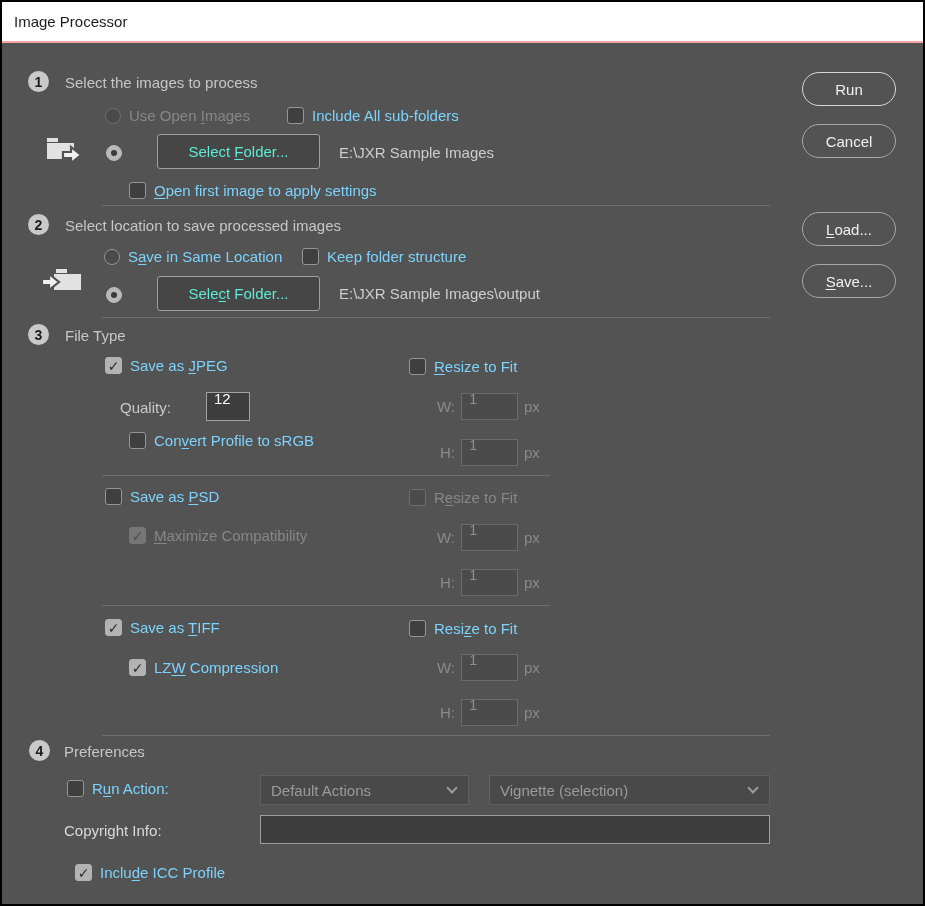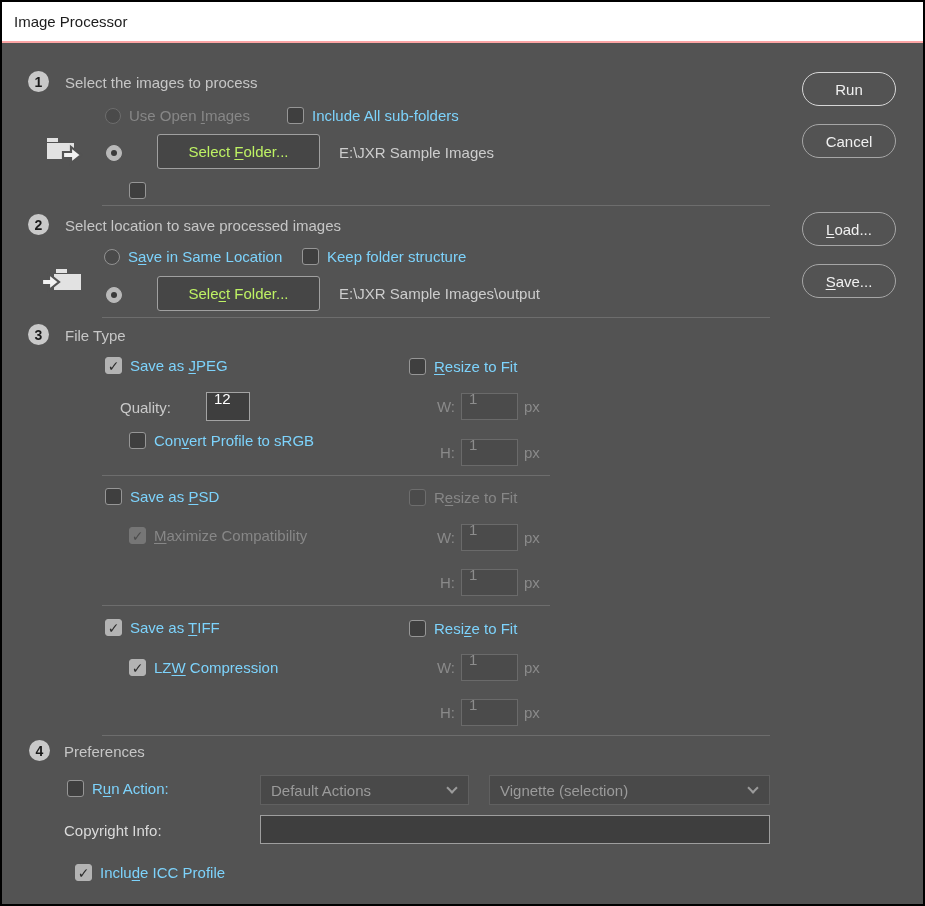--- a/index.html
+++ b/index.html
@@ -40,21 +40,21 @@
   .radio.sel::after { content:""; position:absolute; width:6px; height:6px;
                       border-radius:50%; background:#3a3a3a; left:4px; top:4px; }
 
   .btn-pill { position:absolute; width:94px; height:34px; border-radius:17px;
               border:1px solid #a6a6a6; background:transparent; color:#f0f0f0;
               font-size:15px; display:flex; align-items:center; justify-content:center;
               cursor:default; }
   .btn-pill.primary { border-color:#d6d6d6; }
 
   .btn-flat { position:absolute; width:163px; height:35px; background:#464646;
-              border:1px solid #a0a0a0; border-radius:3px; color:#bef264;
+              border:1px solid #a0a0a0; border-radius:3px; color:#5eead4;
               font-size:15px; display:flex; align-items:center; justify-content:center; }
 
   .path-txt { position:absolute; font-size:15px; color:#cdcdcd; white-space:nowrap; }
 
   .inp { background:#3e3e3e; border:1px solid #a3a3a3; color:#ffffff; font-size:15px;
          font-family:"Liberation Sans","DejaVu Sans",sans-serif; padding:0 0 16px 7px; outline:none; }
   .inp.dis { background:#4b4b4b; border-color:#6a6a6a; color:#8d8d8d; }
   .q-input { position:absolute; width:44px; height:29px; }
   .wh-row { position:absolute; display:flex; align-items:center; gap:6px; height:28px; }
   .wh-row .inp { width:57px; height:27px; }
@@ -119,20 +119,21 @@
   <div class="row" style="left:104px; top:141px;">
     <div class="radio sel"></div>
   </div>
   <div class="btn-flat" style="left:155px; top:132px;">
     <span><span>Select </span><span class="u">F</span><span>older...</span></span>
   </div>
   <div class="path-txt" style="left:337px; top:142px;">E:\JXR Sample Images</div>
 
   <div class="row" style="left:127px; top:179px;">
     <div class="cb"></div>
+    <span class="lbl"><span></span><span class="u">O</span><span>pen first image to apply settings</span></span>
   </div>
 
   <div class="divider" style="left:100px; top:203px; width:668px;"></div>
 
   <div class="num-circle" style="left:26px; top:212px;">
     <span>2</span>
   </div>
   <div class="sec-hdr" style="left:63px; top:215px;">Select location to save processed images</div>
 
   <div class="row" style="left:102px; top:245px;">

